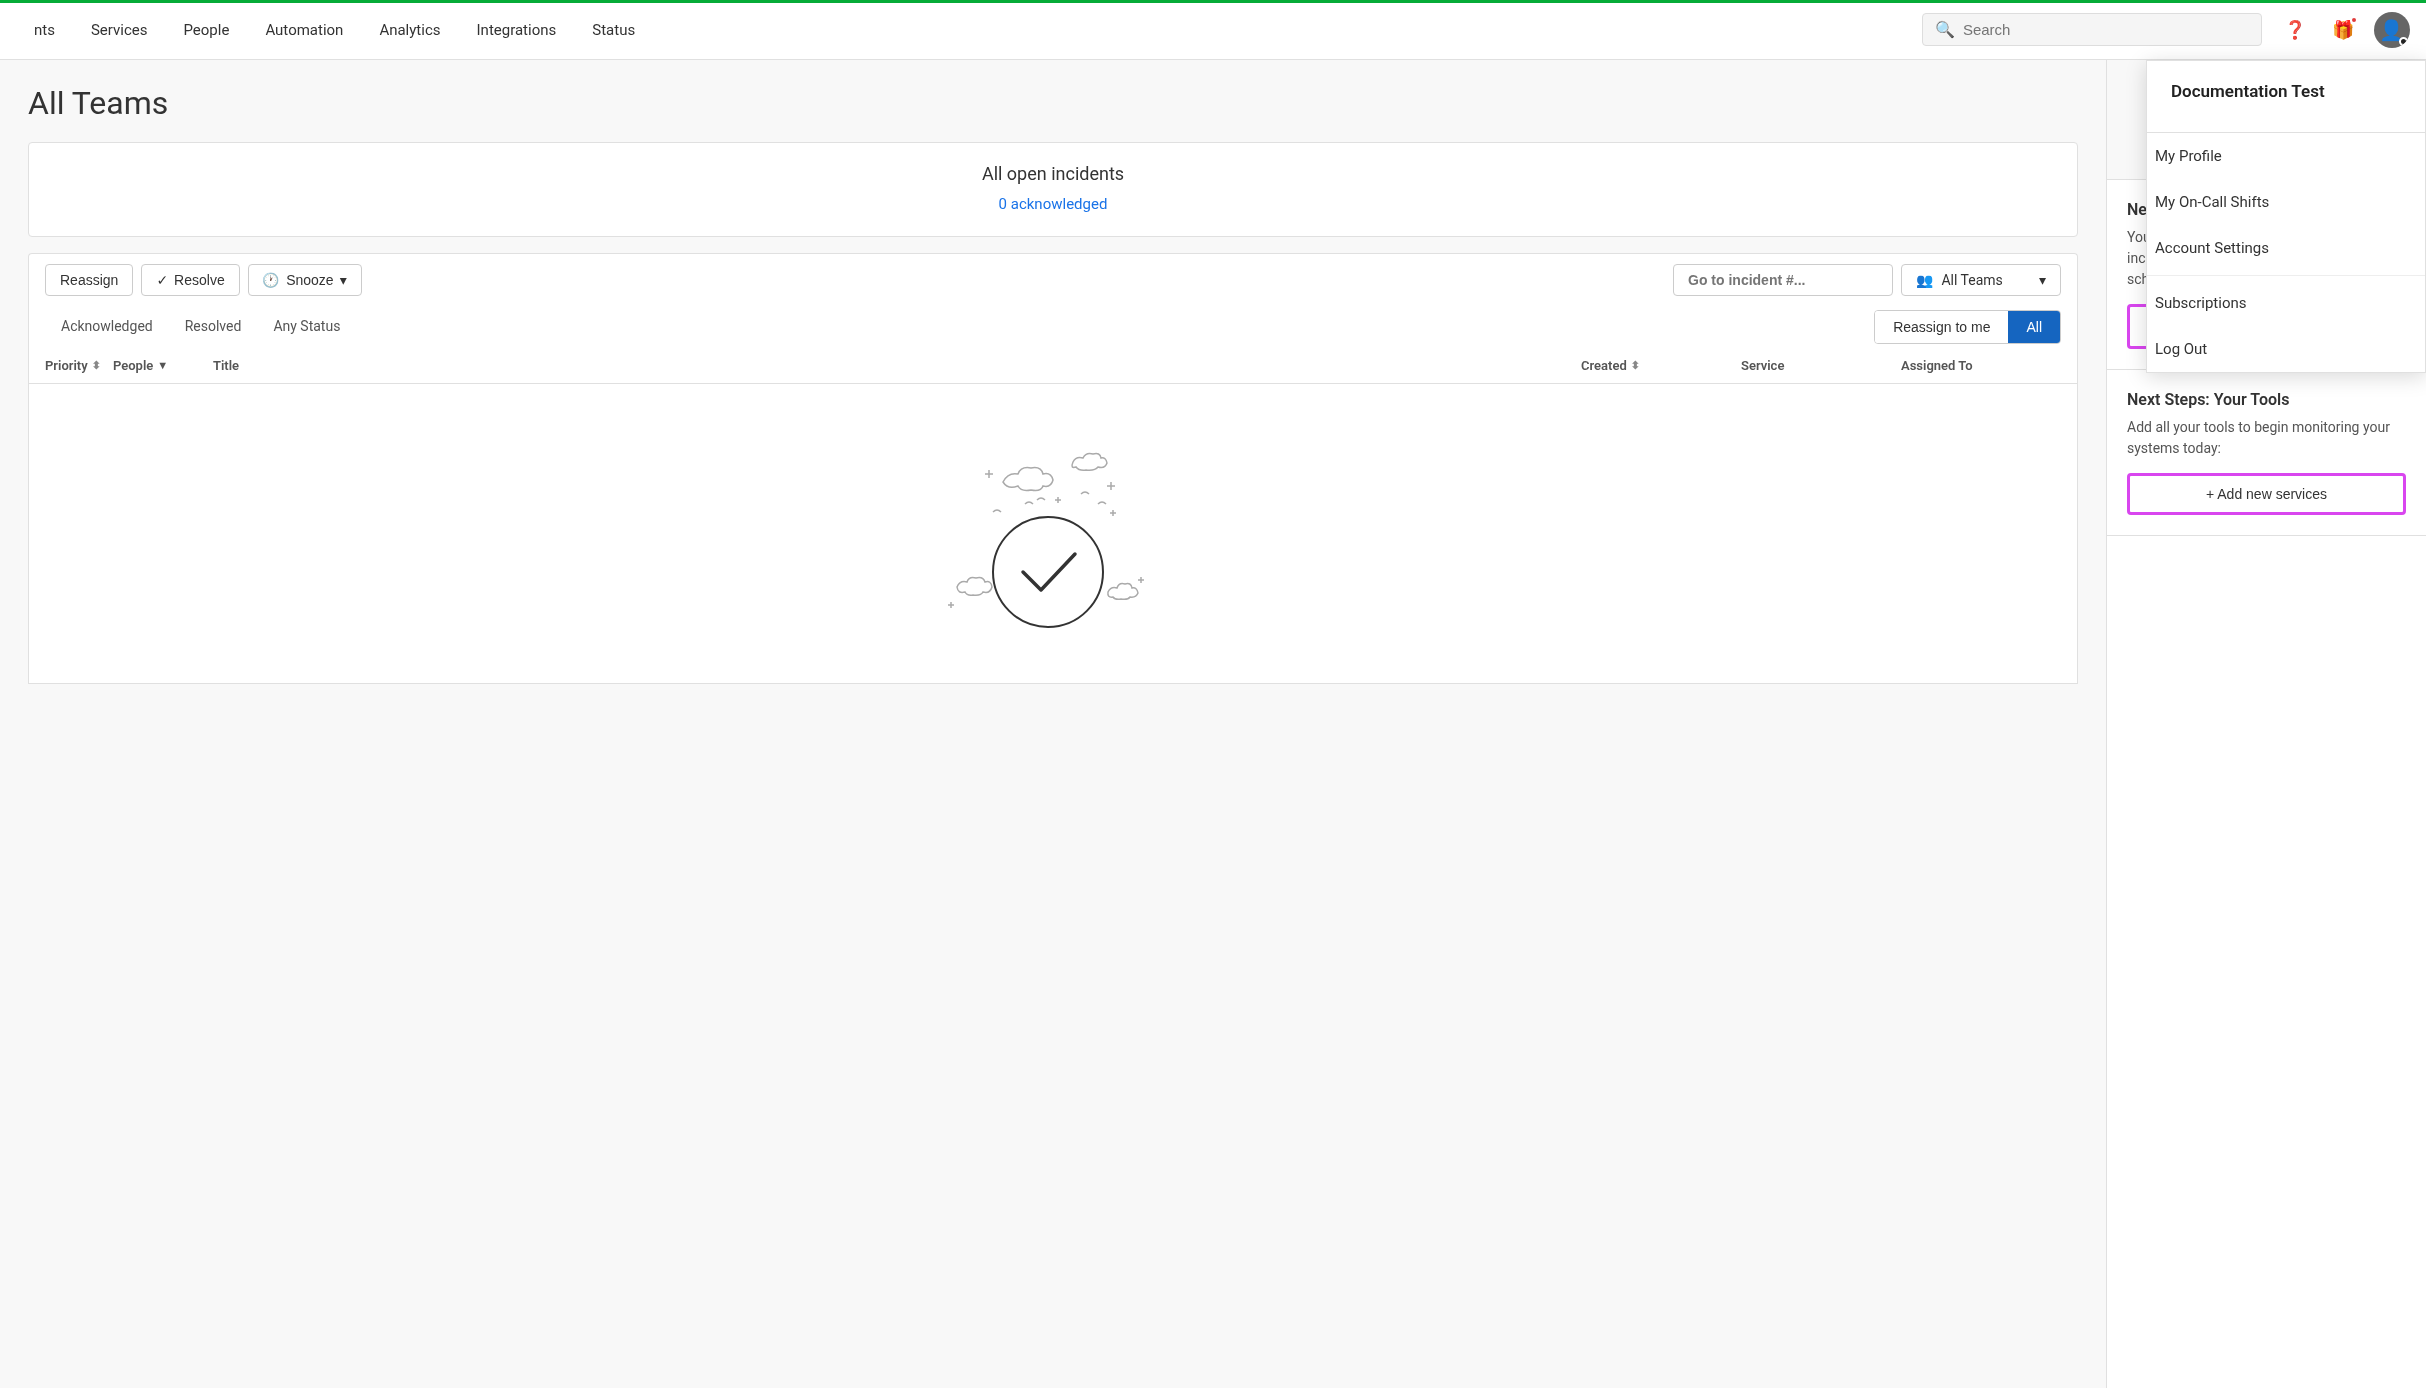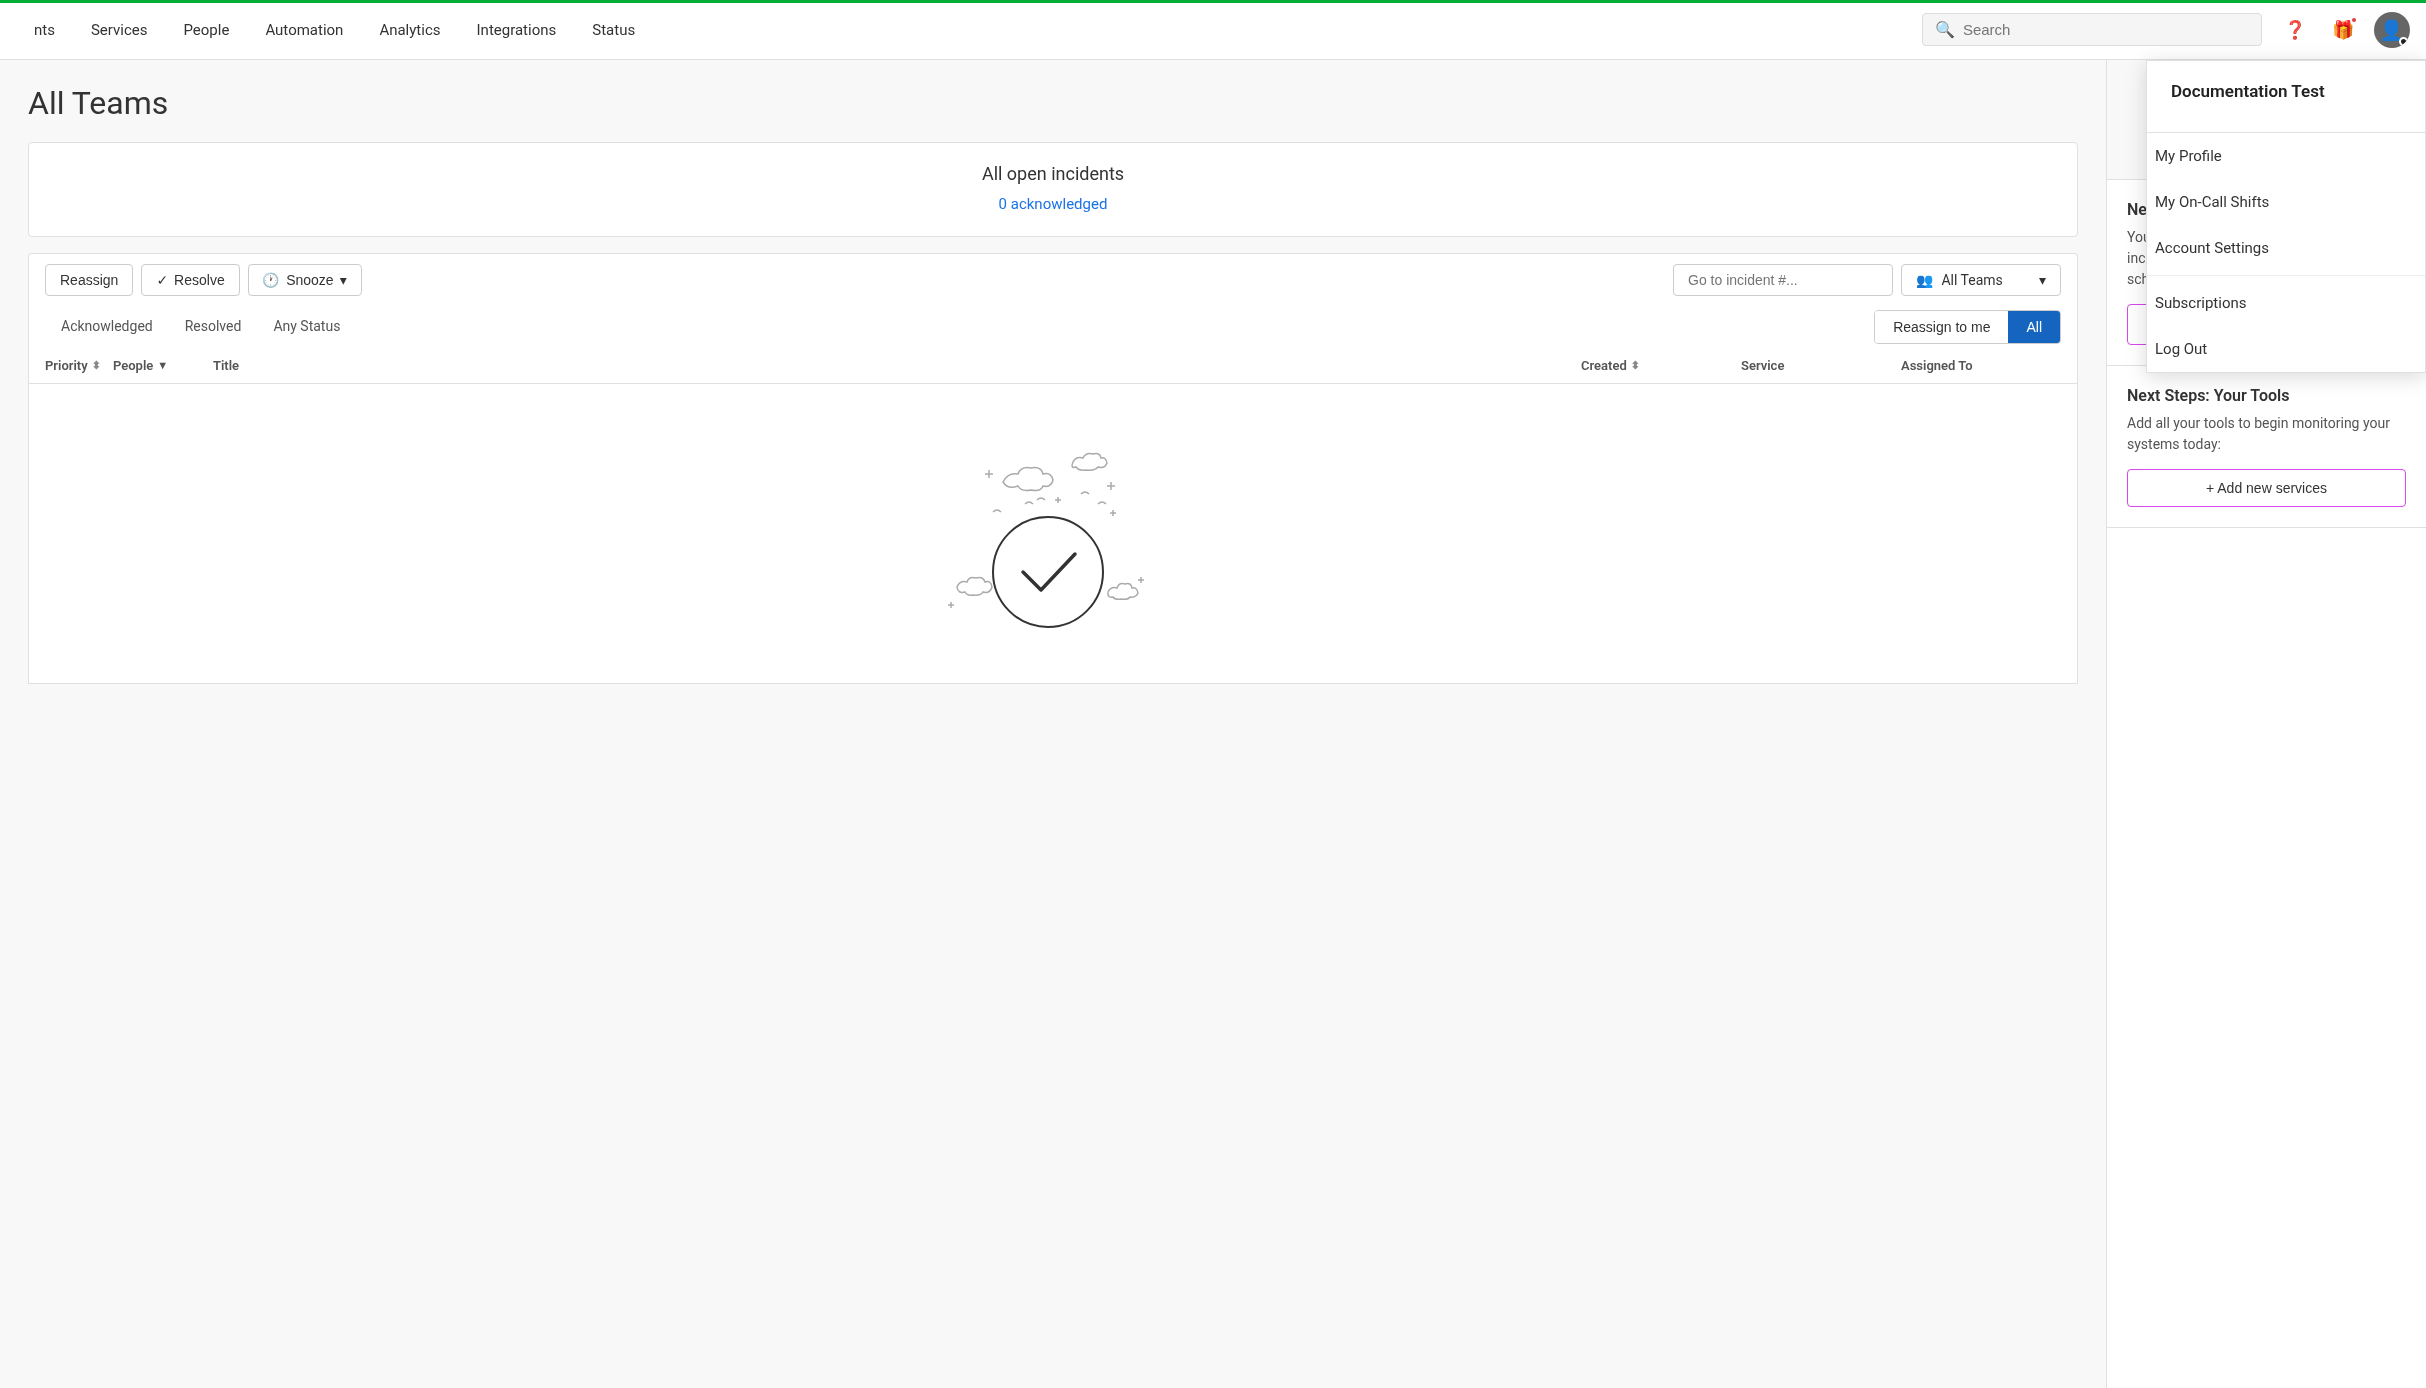--- a/index.html
+++ b/index.html
@@ -72,21 +72,21 @@
       background: #fff; border: 1px solid #e0e0e0; border-radius: 4px 4px 0 0;
       padding: 10px 16px; border-bottom: none;
     }
     .btn {
       display: flex; align-items: center; gap: 6px;
       padding: 7px 14px; border-radius: 4px; cursor: pointer;
       font-size: 14px; border: 1px solid #ccc; background: #fff; color: #333;
     }
     .goto-input {
       border: 1px solid #ccc; border-radius: 4px; padding: 7px 14px;
-      font-size: 14px; color: #888; margin-left: auto; width: 220px; outline: none;
+      font-size: 14px; color: #888; margin-left: auto; width: 220px; outline: none; font-weight: bold;
     }
     .team-selector {
       display: flex; align-items: center; gap: 8px;
       padding: 7px 14px; border: 1px solid #ccc; border-radius: 4px;
       cursor: pointer; font-size: 14px; color: #333; background: #fff; min-width: 160px;
     }
 
     
     .status-tabs {
       display: flex; align-items: center; gap: 0;
@@ -151,21 +151,21 @@
     .dropdown-divider { border: none; border-top: 1px solid #eee; margin: 4px 0; }
 
     
     .sidebar-card {
       border-bottom: 1px solid #e0e0e0; padding: 20px;
     }
     .sidebar-card-title { font-size: 16px; font-weight: 600; color: #333; margin-bottom: 8px; }
     .sidebar-card-body { font-size: 14px; color: #555; line-height: 1.5; margin-bottom: 14px; }
     .sidebar-btn {
       display: flex; align-items: center; gap: 8px;
-      border: 1px solid #d946ef; border-radius: 4px; padding: 10px 16px;
+      border: 3px solid #d946ef; border-radius: 4px; padding: 10px 16px;
       font-size: 14px; color: #333; cursor: pointer; background: #fff; width: 100%;
       justify-content: center;
     }
     .calendar-icon { font-size: 16px; }
   </style>
 </head>
 <body>
 
 <nav class="topnav">
   <div class="topnav-progress"></div>

